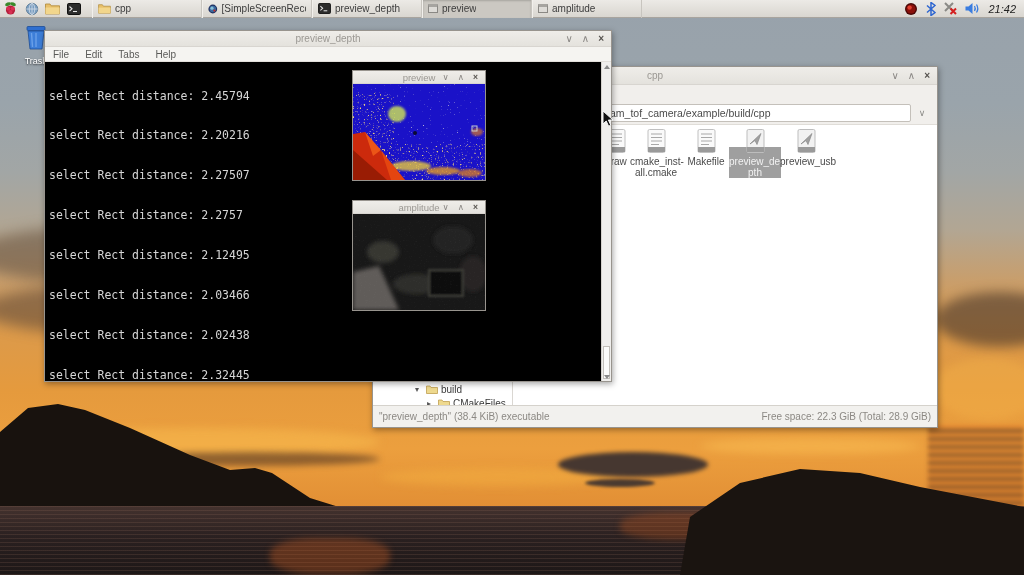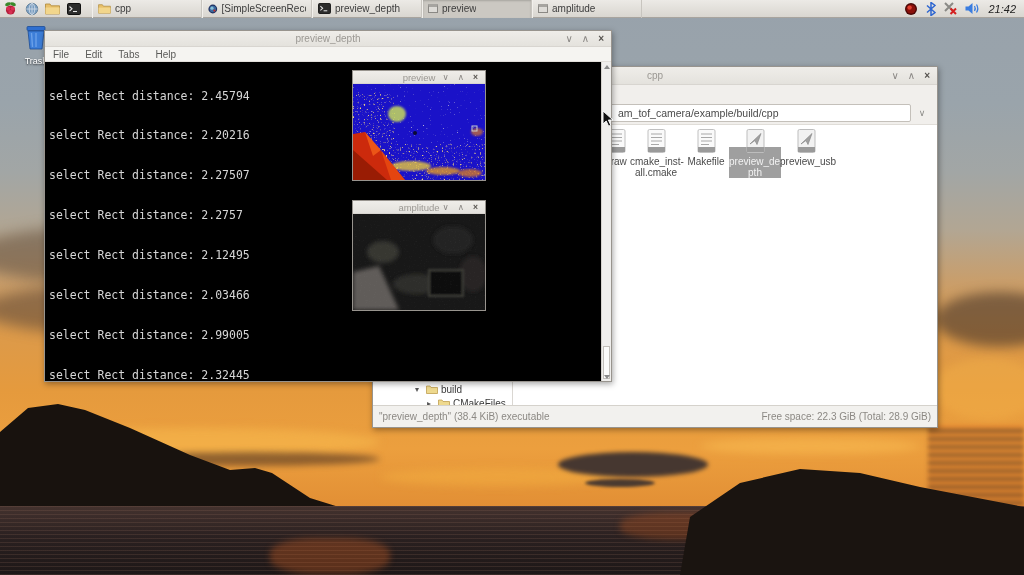--- a/index.html
+++ b/index.html
@@ -88,21 +88,21 @@
   .cvwin .titlebar{height:13px;}
   .cvwin .titlebar .ttl{font-size:9.5px;}
   .cvwin .wctrls span{font-size:8.5px;line-height:13px;}
   .cvimg{display:block;width:132px;height:96px;}
 
   
   .fm{left:372px;top:66px;width:566px;height:362px;z-index:10;display:flex;flex-direction:column;}
   .fm .titlebar{height:18px;}
   .fm-band{height:16px;background:#f1efec;}
   .fm-toolbar{height:24px;background:#f1efec;border-bottom:1px solid #e0ddd8;position:relative;}
-  .addrbar{position:absolute;left:10px;right:26px;top:3px;height:18px;background:#fff;
+  .addrbar{position:absolute;left:2px;right:26px;top:3px;height:18px;background:#fff;
     border:1px solid #c4c0ba;border-radius:2px;font-size:10.5px;color:#4a4a4a;
     font-family:"Liberation Sans",sans-serif;text-indent:234px;padding:0;outline:none;}
   .addr-drop{position:absolute;right:6px;top:3px;width:18px;height:18px;display:flex;
     align-items:center;justify-content:center;font-size:9px;color:#8a8a86;}
   .fm-main{position:relative;flex:1;background:#fff;overflow:hidden;}
   .sidepane{position:absolute;left:0;top:0;bottom:0;width:140px;background:#fff;border-right:1px solid #dad7d2;}
   .treerow{position:absolute;display:flex;align-items:center;gap:3px;font-size:10px;color:#3a3a3a;height:14px;}
   .treerow .exp{font-size:8px;color:#555;width:8px;}
   .file-item{position:absolute;top:4px;width:52px;text-align:center;font-size:10px;color:#4a4a4a;line-height:11px;}
   .file-item .ficon{display:block;margin:0 auto;}
@@ -247,21 +247,21 @@
       <span class="mi">Help</span>
     </div>
     <div class="termbody">
       <div class="termtext">
         <div>select Rect distance: 2.45794</div>
         <div>select Rect distance: 2.20216</div>
         <div>select Rect distance: 2.27507</div>
         <div>select Rect distance: 2.2757</div>
         <div>select Rect distance: 2.12495</div>
         <div>select Rect distance: 2.03466</div>
-        <div>select Rect distance: 2.99005</div>
+        <div>select Rect distance: 2.02438</div>
         <div>select Rect distance: 2.32445</div>
         
         
         
         
         
         
         
         
         

